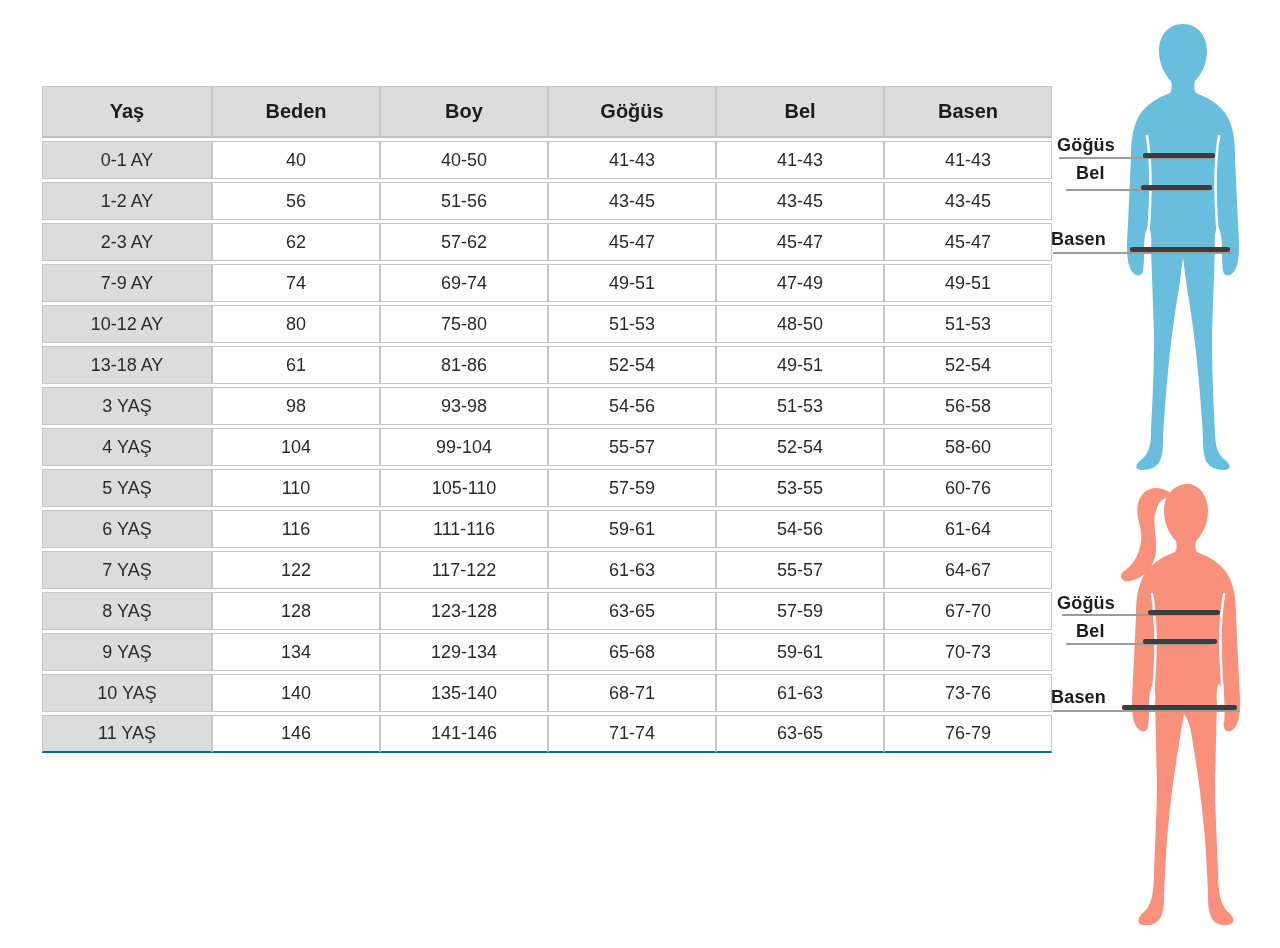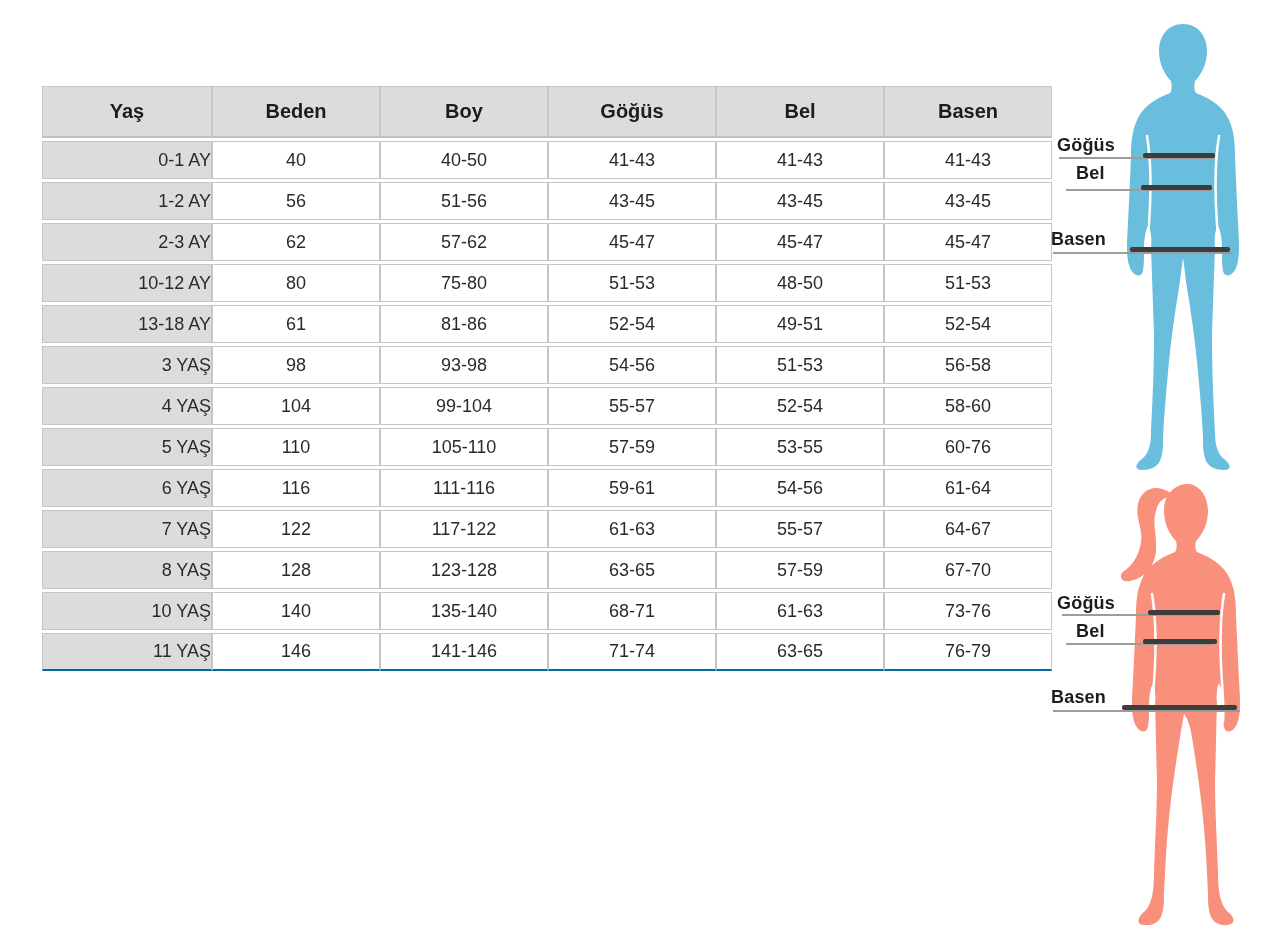--- a/index.html
+++ b/index.html
@@ -42,21 +42,20 @@
   }
   table.size-table td {
     height: 38px;
     background: #ffffff;
     font-size: 18px;
     font-weight: 400;
     color: #2a2a2a;
   }
   table.size-table td.label-col {
     background: #dcdcdc;
-    text-align: right;
   }
   table.size-table tr:last-child td {
     border-bottom: 2px solid #0369a1;
   }
 
   
   .fig-label {
     position: absolute;
     font-size: 18px;
     font-weight: bold;
@@ -120,20 +119,28 @@
         </tr>
         <tr>
           <td class="label-col">2-3 AY</td>
           <td>62</td>
           <td>57-62</td>
           <td>45-47</td>
           <td>45-47</td>
           <td>45-47</td>
         </tr>
         <tr>
+          <td class="label-col">7-9 AY</td>
+          <td>74</td>
+          <td>69-74</td>
+          <td>49-51</td>
+          <td>47-49</td>
+          <td>49-51</td>
+        </tr>
+        <tr>
           <td class="label-col">10-12 AY</td>
           <td>80</td>
           <td>75-80</td>
           <td>51-53</td>
           <td>48-50</td>
           <td>51-53</td>
         </tr>
         <tr>
           <td class="label-col">13-18 AY</td>
           <td>61</td>
@@ -182,20 +189,28 @@
           <td>55-57</td>
           <td>64-67</td>
         </tr>
         <tr>
           <td class="label-col">8 YAŞ</td>
           <td>128</td>
           <td>123-128</td>
           <td>63-65</td>
           <td>57-59</td>
           <td>67-70</td>
+        </tr>
+        <tr>
+          <td class="label-col">9 YAŞ</td>
+          <td>134</td>
+          <td>129-134</td>
+          <td>65-68</td>
+          <td>59-61</td>
+          <td>70-73</td>
         </tr>
         <tr>
           <td class="label-col">10 YAŞ</td>
           <td>140</td>
           <td>135-140</td>
           <td>68-71</td>
           <td>61-63</td>
           <td>73-76</td>
         </tr>
         <tr>

